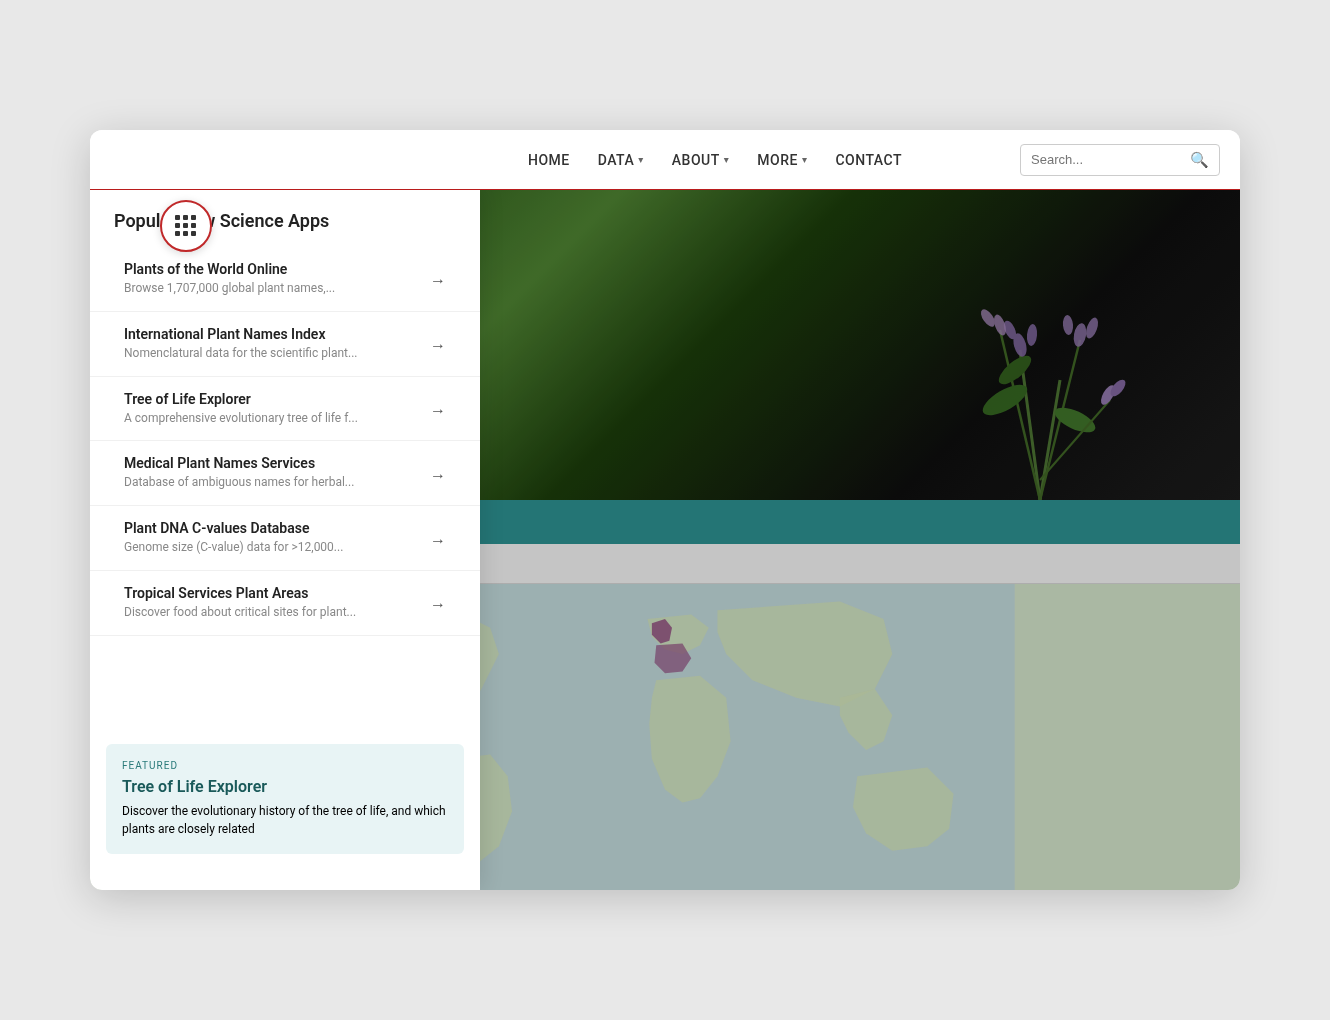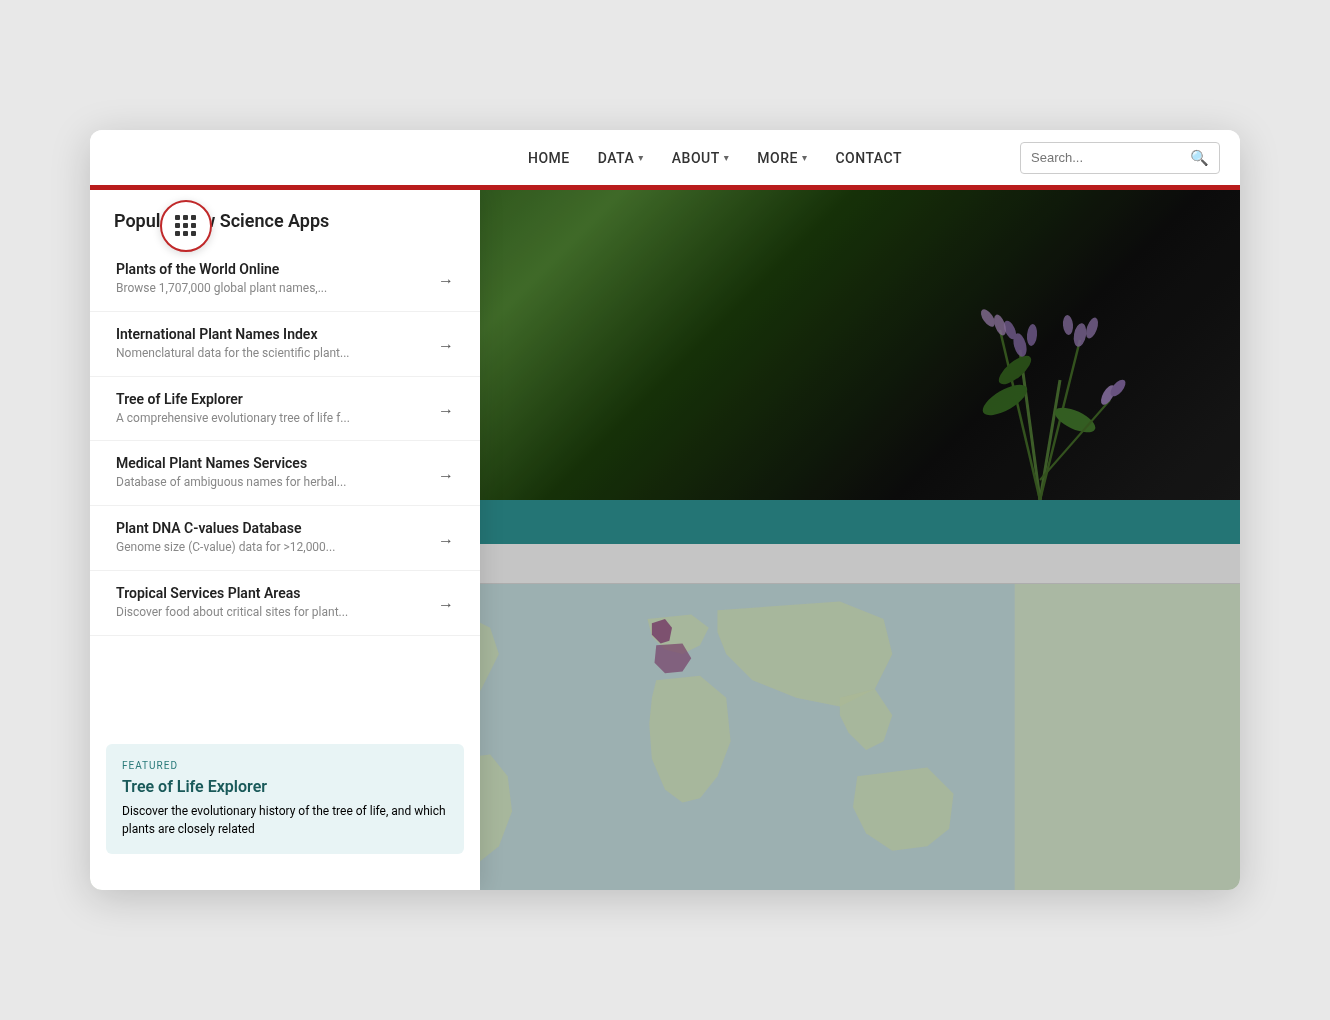--- a/index.html
+++ b/index.html
@@ -25,21 +25,21 @@
 
     
     .navbar {
       background: #fff;
       height: 60px;
       display: flex;
       align-items: center;
       padding: 0 20px;
       position: relative;
       z-index: 100;
-      border-bottom: 5px solid #b91c1c;
+      border-bottom: 1px solid #b91c1c;
     }
     .nav-spacer { width: 300px; flex-shrink: 0; }
     .nav-links {
       display: flex;
       align-items: center;
       gap: 28px;
       flex: 1;
       justify-content: center;
     }
     .nav-link {
@@ -112,21 +112,21 @@
 
     .app-list {
       flex: 1;
       overflow-y: auto;
     }
 
     .app-item {
       display: flex;
       align-items: center;
       justify-content: flex-end;
-      padding: 14px 26px;
+      padding: 14px 34px;
       cursor: pointer;
       border-bottom: 1px solid #f0f0f0;
     }
     .app-item-content {
       flex: 1;
     }
     .app-item-name {
       font-size: 14px;
       font-weight: 600;
       color: #222;

